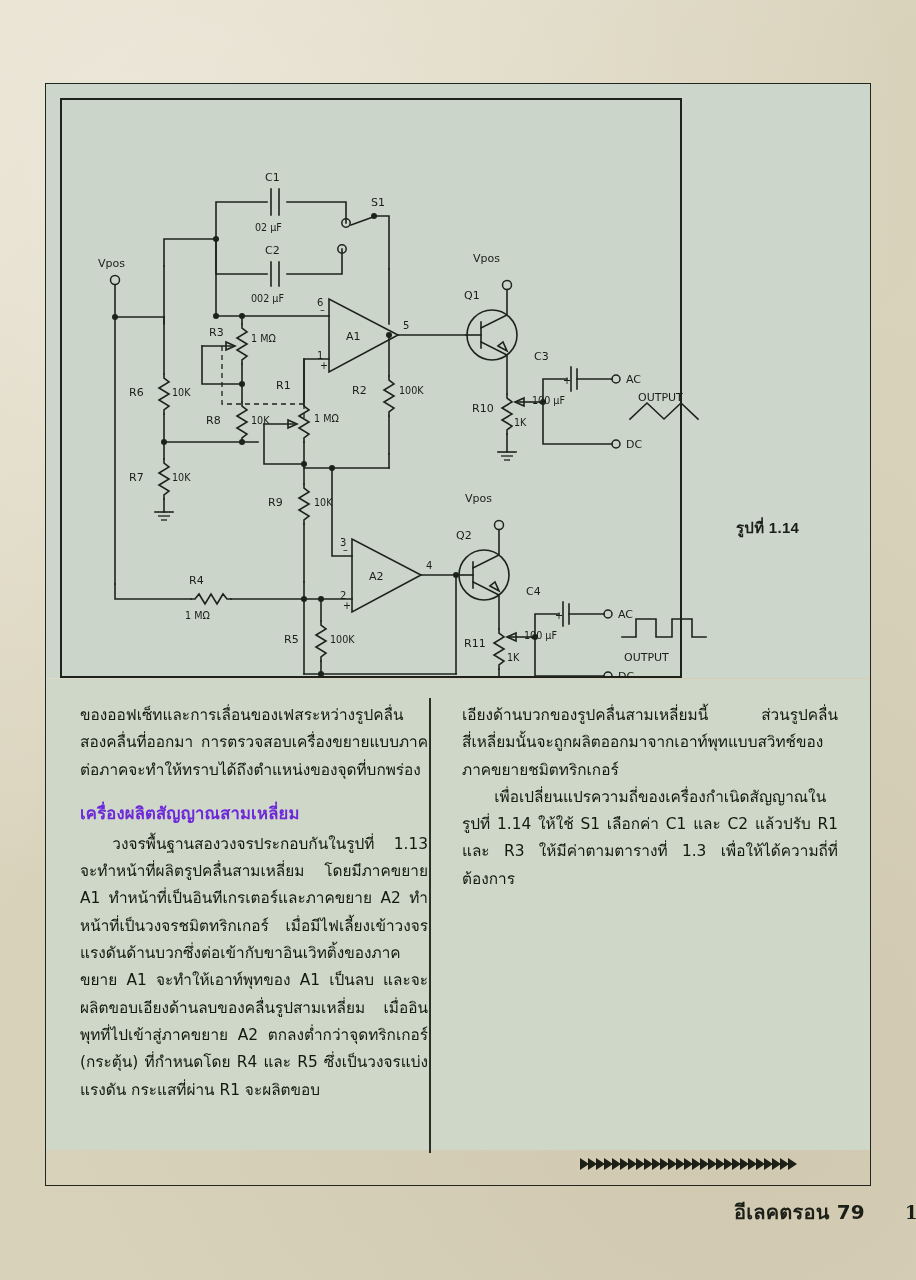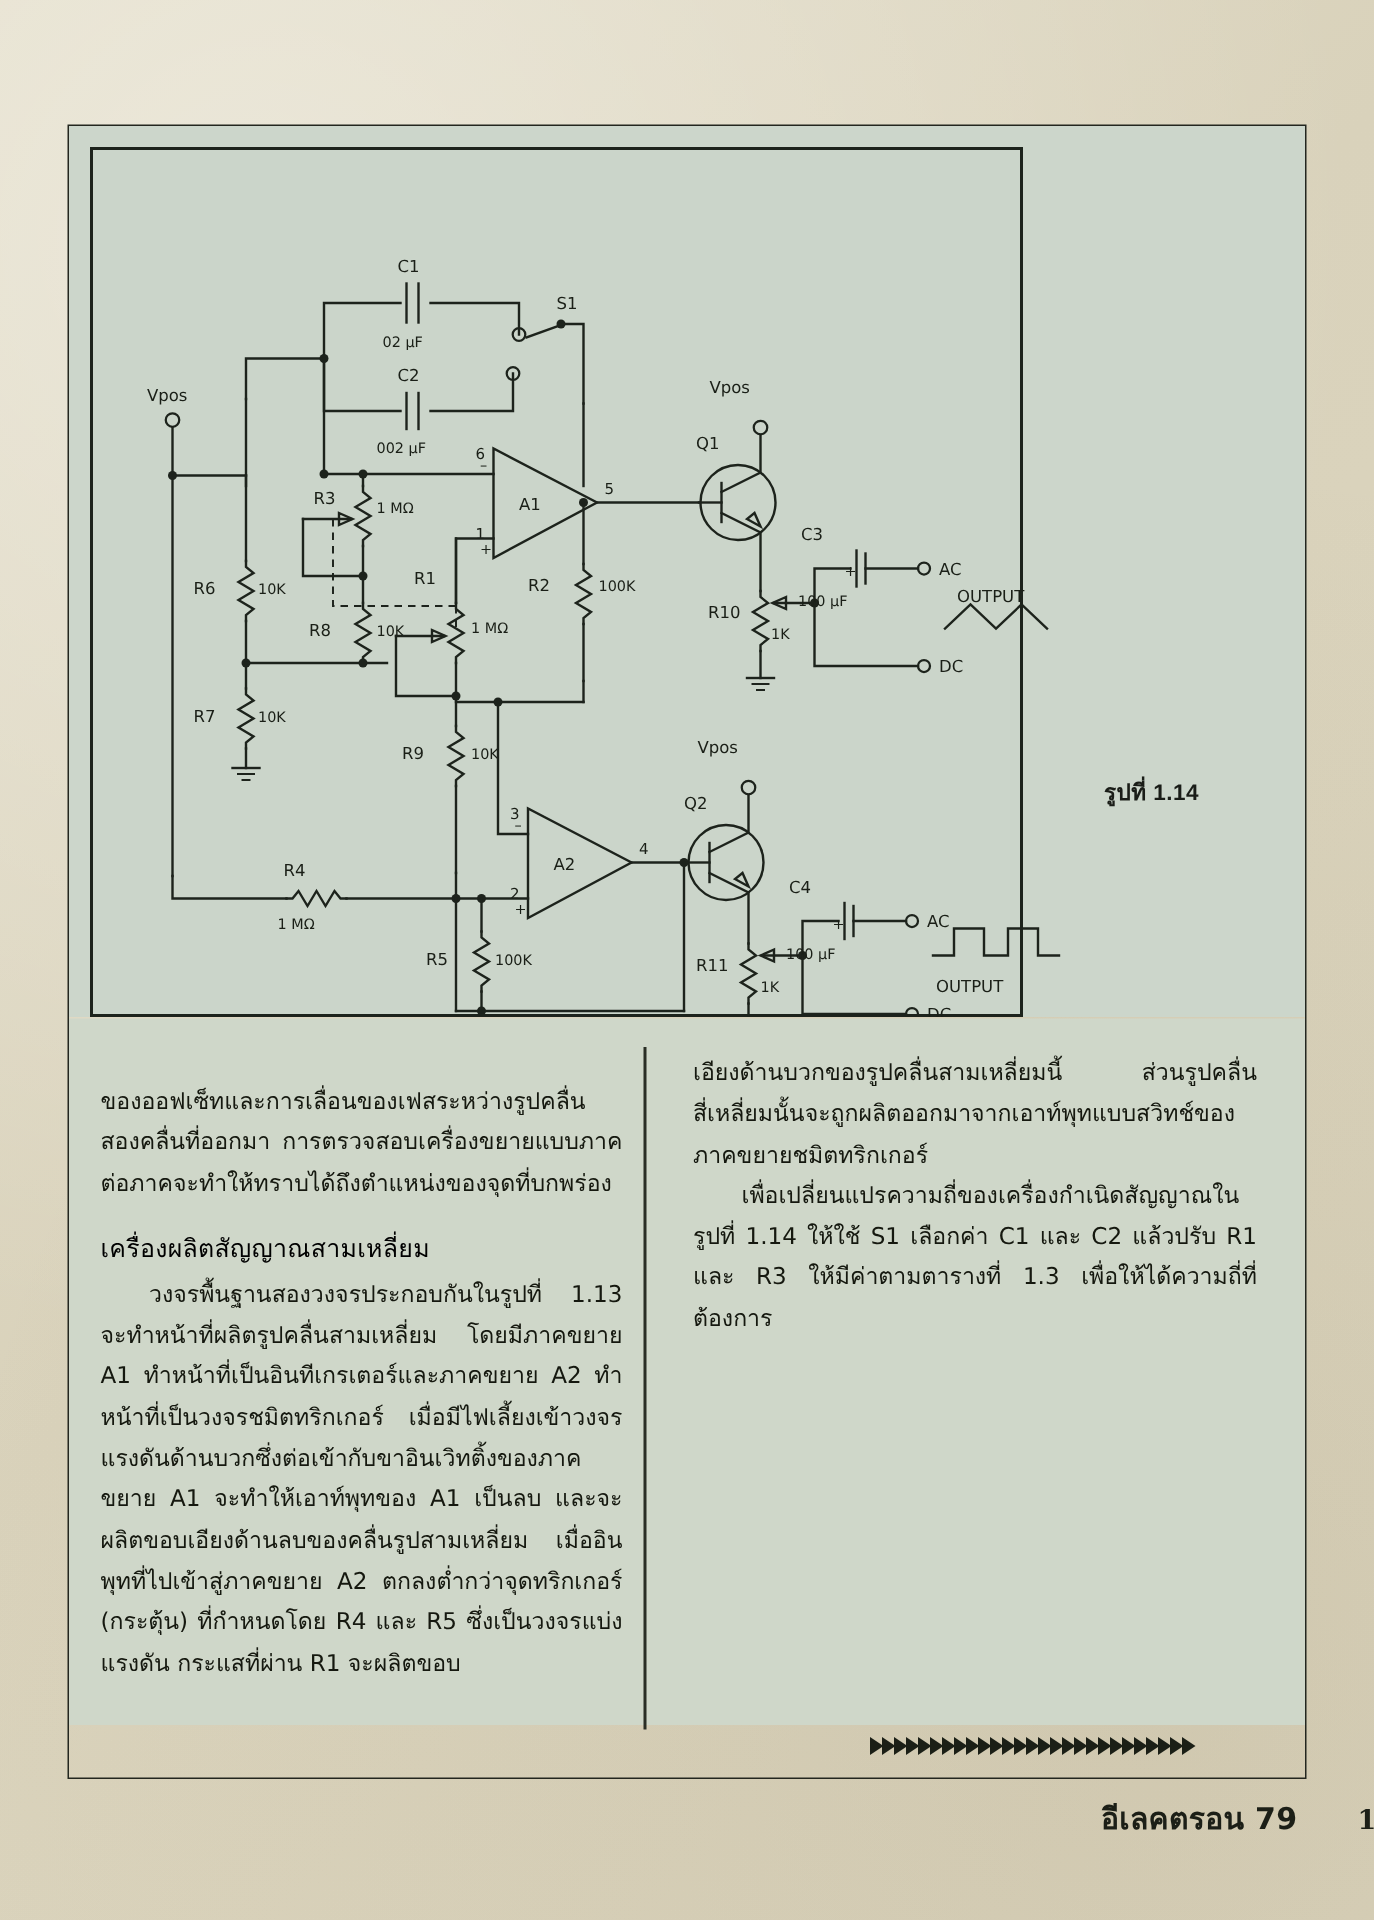--- a/index.html
+++ b/index.html
@@ -71,31 +71,31 @@
   .column{
     position:absolute;
     top:702px;
     font-family:"DejaVu Sans","Liberation Sans",sans-serif;
     font-size:15.4px;
     line-height:27.3px;
     color:#15180f;
     text-align:justify;
     text-justify:inter-word;
   }
-  .col-left{left:67px;width:348px;margin-top:19px;}
+  .col-left{left:80px;width:348px;}
   .col-right{left:462px;width:376px;}
   .col p{margin:0;}
   p.para{margin:0;}
   p.indent{text-indent:2.1em;}
   h2.section-head{
     margin:17px 0 4px 0;
     font-size:16.6px;
-    font-weight:400;
+    font-weight:700;
     line-height:26px;
-    color:#000000;
+    color:#6d28d9;
     letter-spacing:.2px;
   }
 
   .ornament{
     position:absolute;
     left:580px;top:1156px;
     width:262px;height:15px;
     display:flex;align-items:center;
     overflow:hidden;
   }

